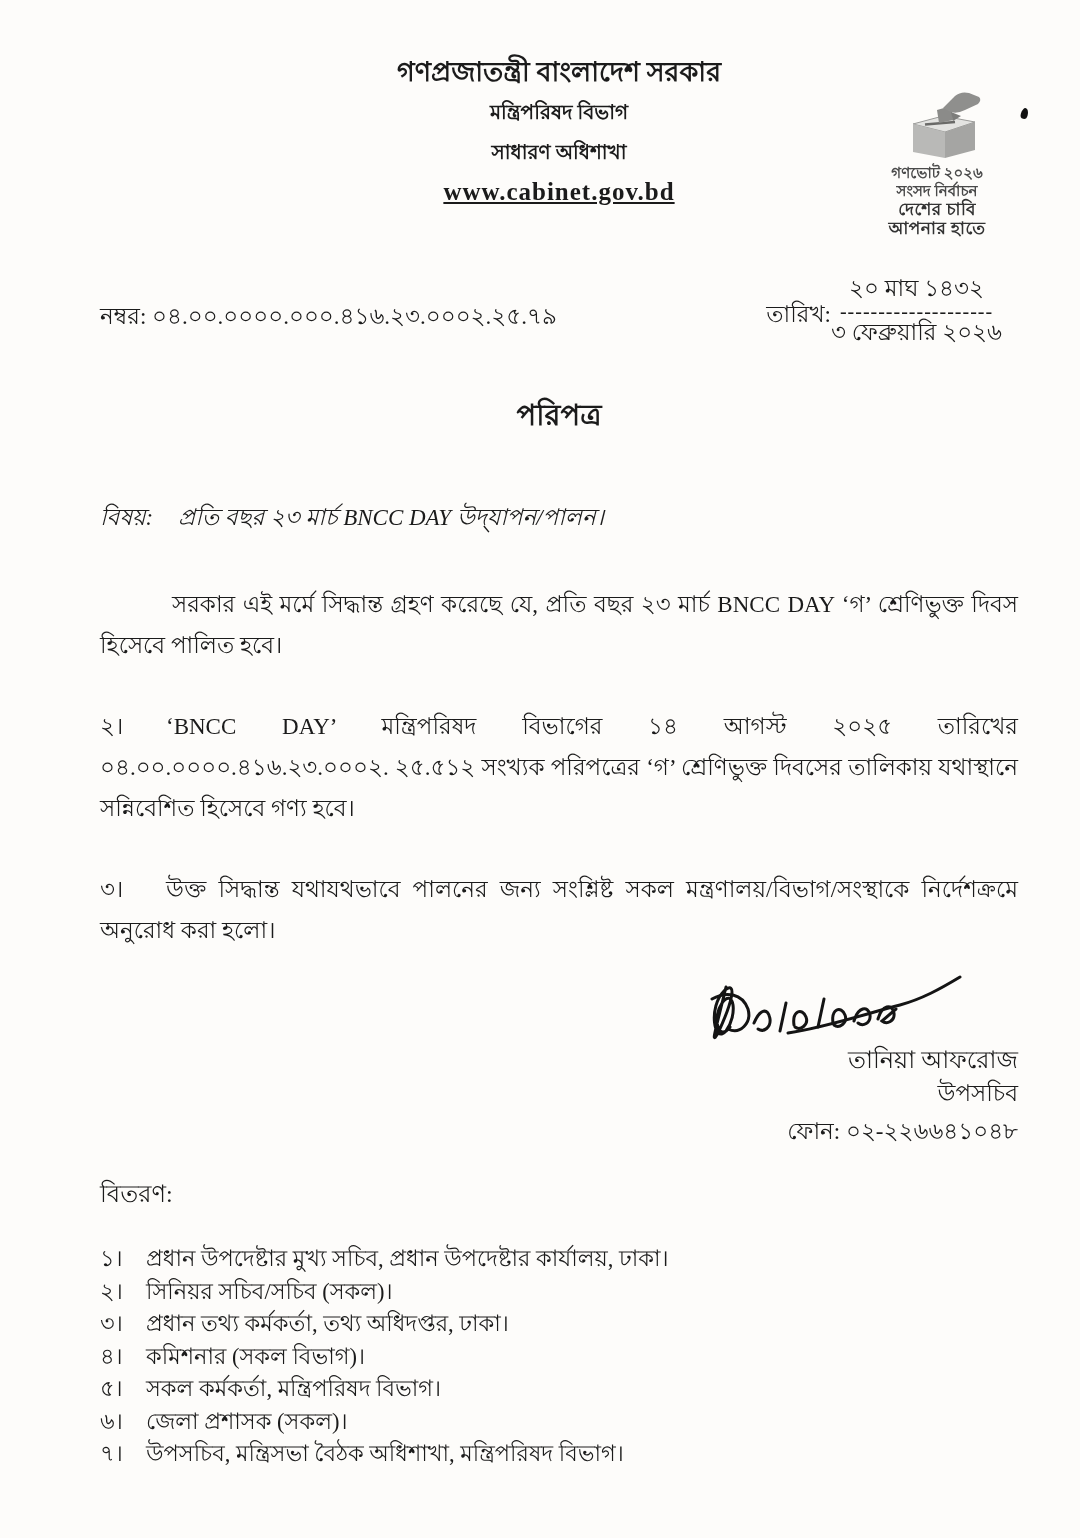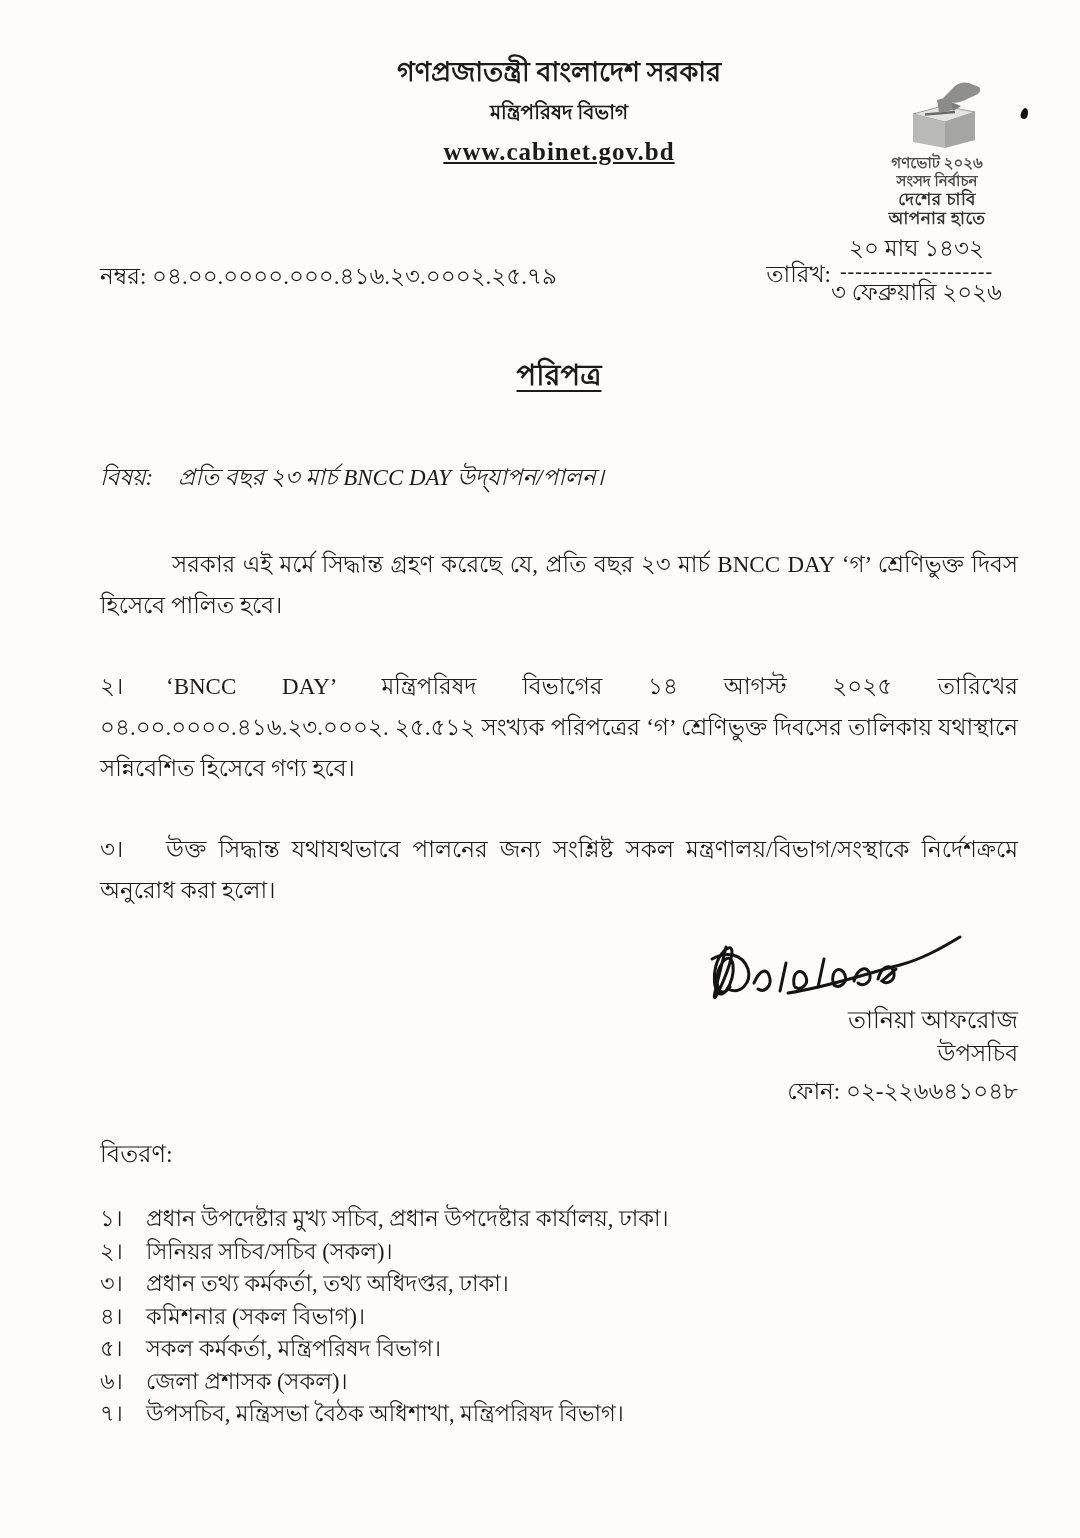--- a/index.html
+++ b/index.html
@@ -27,21 +27,21 @@
   }
   .gov-header .line2,.gov-header .line3{font-size:20px;}
   .gov-header .website{
     font-size:25px;
     text-decoration:underline;
     letter-spacing:1px;
   }
   
   .logo{
     position:absolute;
-    top:78px;right:68px;
+    top:88px;right:68px;
     width:150px;
     text-align:center;
     color:#3a3a3a;
   }
   .logo .ballot{display:block;margin:0 auto 4px auto;}
   .logo .l-small{font-size:15px;font-weight:bold;line-height:18px;color:#4a4a4a;}
   .logo .l-big{font-size:17px;font-weight:bold;line-height:19px;color:#333;letter-spacing:.5px;}
   .ink-dot{
     position:absolute;top:108px;right:52px;
     width:7px;height:11px;background:#111;
@@ -58,21 +58,21 @@
   .date-block{display:flex;align-items:flex-start;margin-right:16px;}
   .date-label{padding-top:22px;white-space:nowrap;}
   .date-stack{text-align:center;line-height:30px;}
   .date-dashes{letter-spacing:1px;line-height:14px;font-size:20px;}
   
   .doc-title{
     margin-top:44px;
     text-align:center;
     font-size:29px;font-weight:bold;
   }
-  .doc-title span{text-decoration:underline;text-underline-offset:5px;}
+  .doc-title span{text-underline-offset:5px;}
   
   .subject{
     margin-top:58px;
     font-size:23px;
     display:flex;
     font-style:italic;
   }
   .subject .lbl{flex:0 0 78px;}
   
   .para{
@@ -135,20 +135,21 @@
     <div class="l-big">দেশের চাবি</div>
     <div class="l-big">আপনার হাতে</div>
   </div>
   <div class="ink-dot"></div>
 
   <div class="content">
 
     <div class="gov-header">
       <div class="line1">গণপ্রজাতন্ত্রী বাংলাদেশ সরকার</div>
       <div class="line2">মন্ত্রিপরিষদ বিভাগ</div>
+      <div class="line3">সাধারণ অধিশাখা</div>
       <div class="website">www.cabinet.gov.bd</div>
     </div>
 
     <div class="ref-row">
       <div class="ref-number">
         <span>নম্বর:</span>
         <span>০৪.০০.০০০০.০০০.৪১৬.২৩.০০০২.২৫.৭৯</span>
       </div>
       <div class="date-block">
         <span class="date-label">তারিখ:</span>

